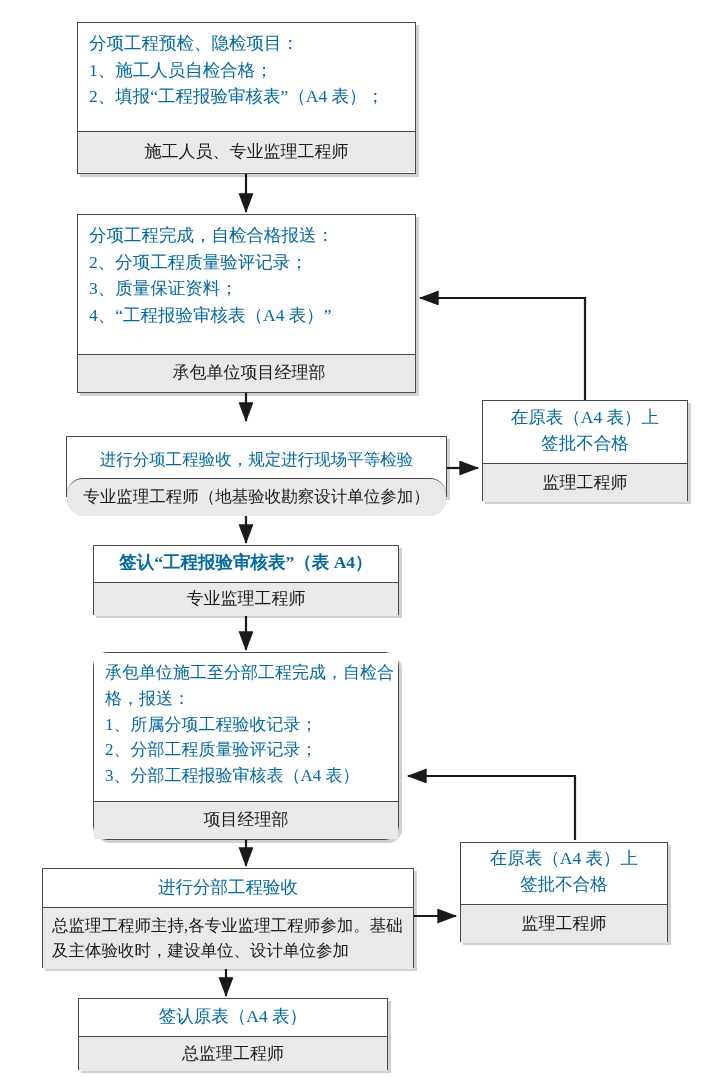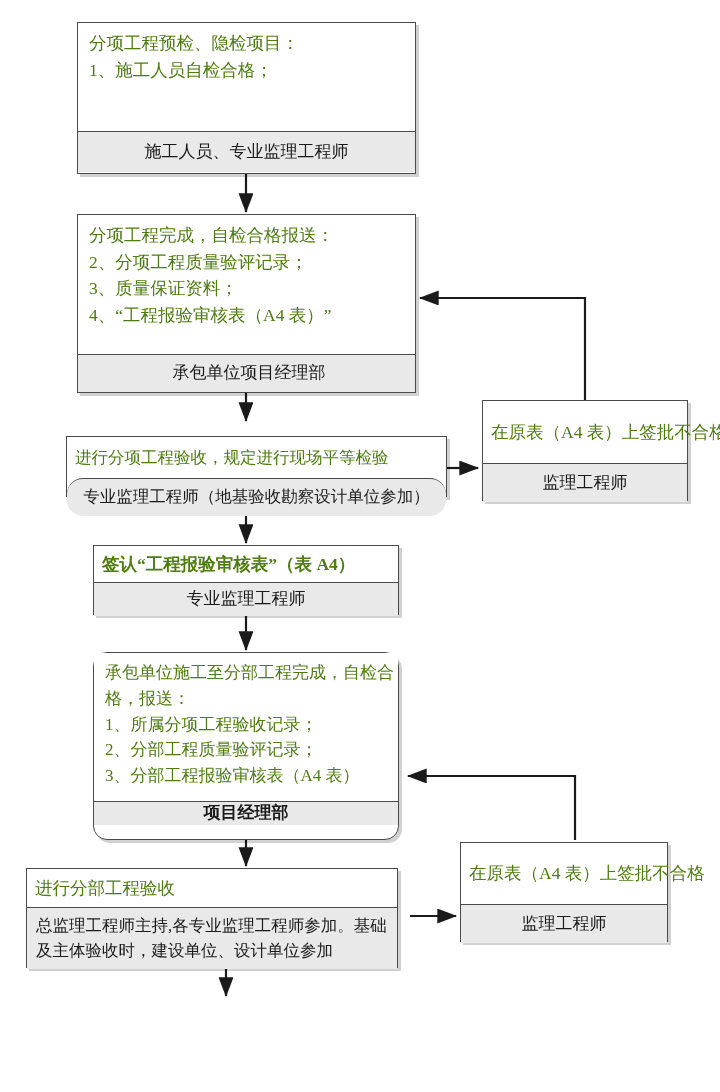--- a/index.html
+++ b/index.html
@@ -47,29 +47,29 @@
     line-height: 1.35;
     color: #1a1a1a;
     display: flex;
     align-items: center;
     justify-content: center;
     padding: 4px 6px;
   }
   .line {
     font-size: 17.5px;
     line-height: 1.52;
-    color: #4d7c0f;
+    color: #0369a1;
     white-space: nowrap;
   }
   .body.center {
     text-align: center;
     display: flex;
-    flex-direction: row;
+    flex-direction: column;
     align-items: center;
-    justify-content: flex-start;
+    justify-content: flex-end;
     padding: 6px 8px;
   }
   .body.center .line { text-align: center; }
 </style>
 </head>
 <body>
 
 <div id="canvas">
 
   <svg class="connectors" viewBox="0 0 720 1092">
@@ -97,20 +97,21 @@
 
     <polyline points="575,840 575,776 408,776" fill="none" stroke="#1a1a1a" stroke-width="2.2" marker-end="url(#arrow)"></polyline>
 
     <line x1="226" y1="968" x2="226" y2="996" stroke="#1a1a1a" stroke-width="2.2" marker-end="url(#arrow)"></line>
   </svg>
 
   <div class="node" style="left:77px; top:22px; width:339px; height:152px;">
     <div class="body" style="height:108px;">
       <div class="line">分项工程预检、隐检项目：</div>
       <div class="line">1、施工人员自检合格；</div>
+      <div class="line">2、填报“工程报验审核表”（A4 表）；</div>
     </div>
     <div class="role" style="height:41px;">施工人员、专业监理工程师</div>
   </div>
 
   <div class="node" style="left:77px; top:214px; width:339px; height:179px;">
     <div class="body" style="height:139px;">
       <div class="line">分项工程完成，自检合格报送：</div>
       <div class="line">2、分项工程质量验评记录；</div>
       <div class="line">3、质量保证资料；</div>
       <div class="line">4、“工程报验审核表（A4 表）”</div>
@@ -141,32 +142,38 @@
   </div>
 
   <div class="node" style="left:93px; top:652px; width:306px; height:188px;border-radius:14px;">
     <div class="body" style="height:148px;">
       <div class="line" style="font-size:17px;">承包单位施工至分部工程完成，自检合</div>
       <div class="line" style="font-size:17px;">格，报送：</div>
       <div class="line" style="font-size:17px;">1、所属分项工程验收记录；</div>
       <div class="line" style="font-size:17px;">2、分部工程质量验评记录；</div>
       <div class="line" style="font-size:17px;">3、分部工程报验审核表（A4 表）</div>
     </div>
-    <div class="role" style="height:24px;font-weight:bold;">项目经理部</div>
+    <div class="role" style="height:38px;">项目经理部</div>
   </div>
 
   <div class="node" style="left:460px; top:842px; width:208px; height:100px;">
     <div class="body center" style="height:61px;">
       <div class="line">在原表（A4 表）上</div>
       <div class="line">签批不合格</div>
     </div>
     <div class="role" style="height:39px;">监理工程师</div>
   </div>
 
-  <div class="node" style="left:26px; top:868px; width:372px; height:100px;">
+  <div class="node" style="left:42px; top:868px; width:372px; height:100px;">
     <div class="body center" style="height:38px;">
       <div class="line">进行分部工程验收</div>
     </div>
     <div class="role wrap" style="height:62px; font-size:16.5px; text-align:left; justify-content:flex-start; padding:4px 9px; line-height:1.5;">总监理工程师主持,各专业监理工程师参加。基础及主体验收时，建设单位、设计单位参加</div>
   </div>
 
+  <div class="node" style="left:78px; top:998px; width:310px; height:72px;">
+    <div class="body center" style="height:37px;">
+      <div class="line">签认原表（A4 表）</div>
+    </div>
+    <div class="role" style="height:35px;">总监理工程师</div>
+  </div>
 
 </div>
 
 </body></html>

